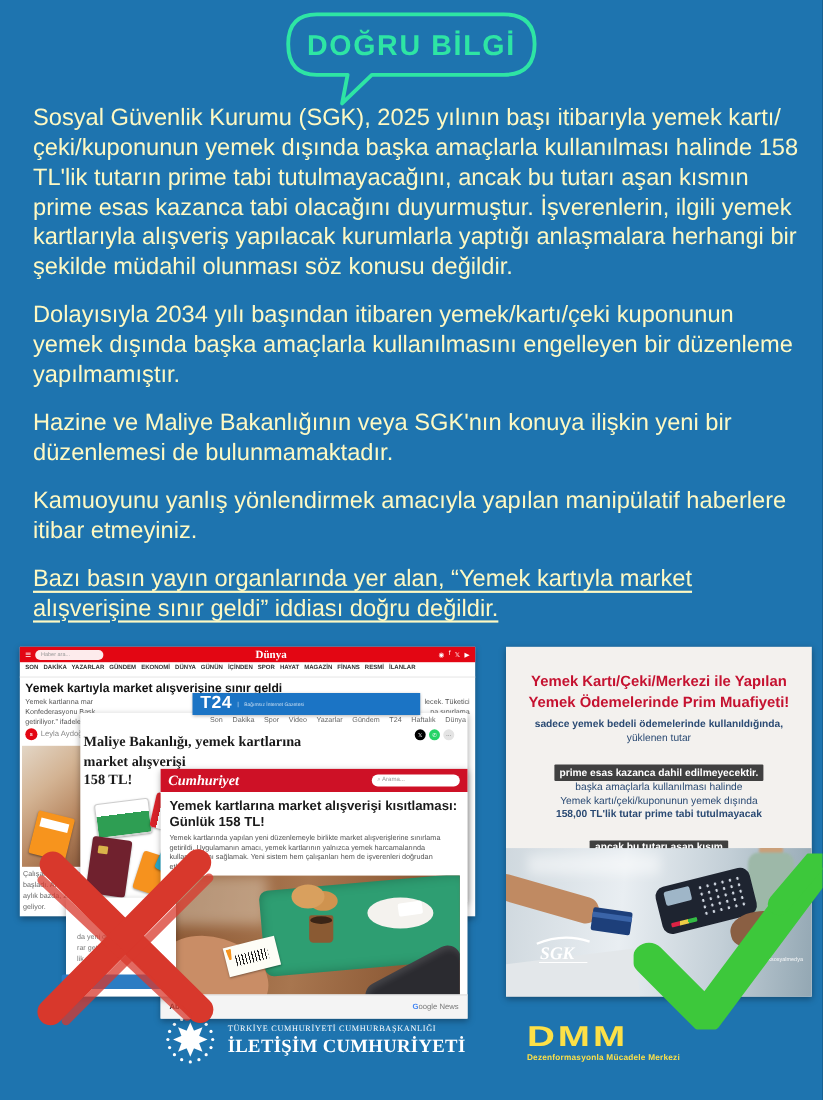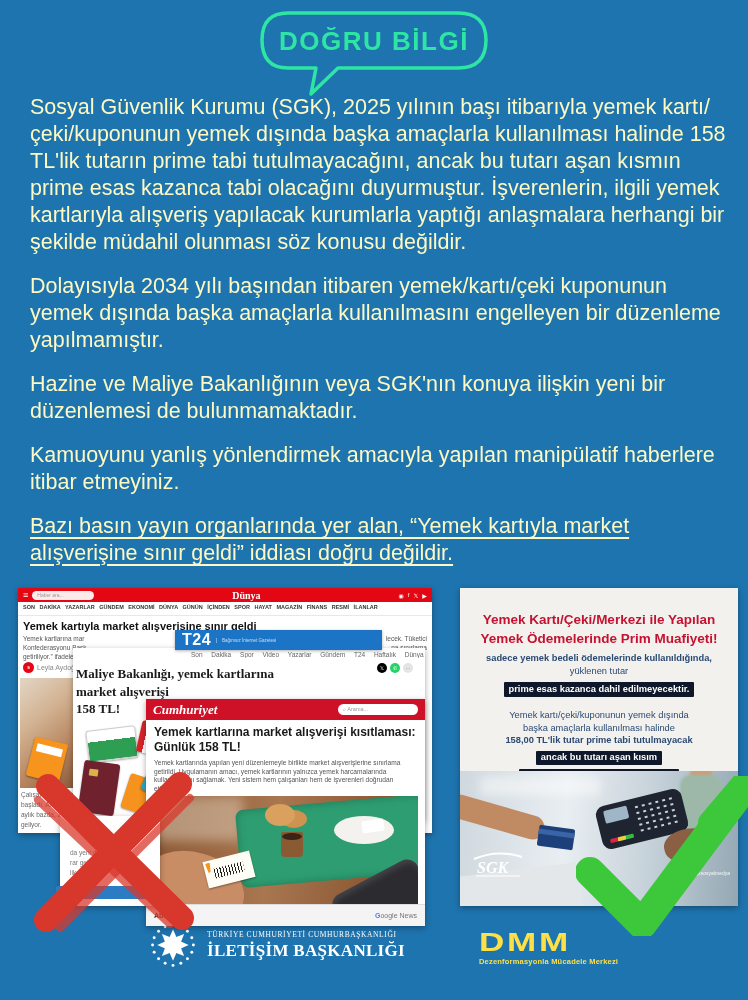--- a/index.html
+++ b/index.html
@@ -112,38 +112,38 @@
   .check{position:absolute;left:576px;top:776px;width:172px;height:160px;z-index:40;}
 
   
   .sgkcard{position:absolute;left:460px;top:588px;width:278px;height:318px;background:#F3F1EE;
     box-shadow:0 2px 6px rgba(0,0,0,.35);overflow:hidden;}
   .sg-title{position:absolute;left:0;right:0;top:22px;text-align:center;color:#C51230;
     font-size:13.5px;line-height:19px;font-weight:800;}
   .sg-block{position:absolute;left:0;right:0;text-align:center;color:#2A4A73;font-size:9.3px;line-height:13px;}
   .sg-b1{top:64px;} .sg-b2{top:121px;line-height:12.6px;}
   .sg-bold{font-weight:bold;}
-  .hl{display:inline-block;background:#0f172a;color:#fff;font-weight:bold;padding:.5px 5px 1.5px;margin-top:4px;border-radius:1px;}
+  .hl{display:inline-block;background:#404040;color:#fff;font-weight:bold;padding:.5px 5px 1.5px;margin-top:17px;border-radius:1px;}
   .sgk-photo{position:absolute;left:0;right:0;top:183px;bottom:0;overflow:hidden;
     background:linear-gradient(95deg,#cfd8de 0%,#e9eef2 38%,#c3cfd7 70%,#93a7b3 100%);}
   .ph-blur1{position:absolute;left:20px;top:6px;width:120px;height:18px;background:rgba(255,255,255,.45);filter:blur(5px);}
   .ph-person{position:absolute;right:16px;top:4px;width:42px;height:66px;background:#9db8a8;border-radius:10px;filter:blur(1px);}
   .ph-head{position:absolute;right:26px;top:-8px;width:22px;height:20px;background:#caa07a;border-radius:50%;filter:blur(1px);}
   .ph-counter{position:absolute;left:-10px;bottom:-12px;width:130px;height:48px;background:#e3e7ea;transform:rotate(-7deg);}
   .ph-arm{position:absolute;left:-14px;top:34px;width:100px;height:24px;background:#c08a62;border-radius:12px;transform:rotate(16deg);}
   .ph-card{position:absolute;left:78px;top:56px;width:36px;height:21px;background:#1d3f7a;border-radius:2px;transform:rotate(8deg);}
   .ph-card:before{content:"";position:absolute;left:0;top:4px;right:0;height:5px;background:#3a64a8;}
   .ph-pos{position:absolute;right:52px;top:26px;width:88px;height:44px;background:#1e2430;border-radius:9px;transform:rotate(-14deg);}
   .ph-pos-screen{position:absolute;left:8px;top:5px;width:24px;height:13px;background:#9fb6c8;border-radius:2px;}
   .ph-pos-keys{position:absolute;left:38px;top:6px;right:8px;bottom:8px;
     background-image:radial-gradient(circle,#cfd6e0 1.1px,transparent 1.4px);background-size:7px 6px;}
   .ph-pos-leds{position:absolute;left:8px;bottom:6px;width:24px;height:4px;
     background:linear-gradient(90deg,#d24 0 33%,#ec4 33% 66%,#3b4 66%);border-radius:1px;}
   .ph-hand2{position:absolute;right:26px;top:58px;width:48px;height:32px;background:#8a5f43;border-radius:45%;transform:rotate(-12deg);}
-  .sgk-logo{position:absolute;left:10px;bottom:22px;}
+  .sgk-logo{position:absolute;left:24px;bottom:22px;}
   .sgk-social{position:absolute;right:8px;bottom:30px;color:rgba(255,255,255,.9);font-size:5px;display:flex;gap:2px;align-items:center;}
 
   
   .iletisim{position:absolute;left:150px;top:921px;display:flex;align-items:center;gap:11px;color:#fff;}
   .il-l1{font-family:"Liberation Serif",serif;font-size:7.5px;letter-spacing:.6px;margin-bottom:2px;}
   .il-l2{font-family:"Liberation Serif",serif;font-size:17px;font-weight:bold;letter-spacing:.3px;}
   .dmm{position:absolute;left:465px;top:929px;color:#fde047;margin-left:14px;}
   .dmm-word{font-size:26px;font-weight:900;letter-spacing:2px;transform:scaleX(1.35);transform-origin:left;line-height:26px;}
   .dmm-sub{font-size:7.5px;font-weight:bold;margin-top:2px;letter-spacing:.2px;}
 </style>
@@ -286,22 +286,22 @@
     <div class="sg-title">
       <div>Yemek Kartı/Çeki/Merkezi ile Yapılan</div>
       <div>Yemek Ödemelerinde Prim Muafiyeti!</div>
     </div>
     <div class="sg-block sg-b1">
       <div class="sg-bold">sadece yemek bedeli ödemelerinde kullanıldığında,</div>
       <div>yüklenen tutar</div>
       <div><span class="hl">prime esas kazanca dahil edilmeyecektir.</span></div>
     </div>
     <div class="sg-block sg-b2">
+      <div>başka amaçlarla kullanılması halinde</div>
       <div>Yemek kartı/çeki/kuponunun yemek dışında</div>
-      <div>başka amaçlarla kullanılması halinde</div>
       <div class="sg-bold">158,00 TL'lik tutar prime tabi tutulmayacak</div>
       <div><span class="hl">ancak bu tutarı aşan kısım</span></div>
       <div><span class="hl">prime esas kazanca tabi olacaktır.</span></div>
     </div>
     <div class="sgk-photo">
       <div class="ph-blur1"></div>
       <div class="ph-head"></div>
       <div class="ph-person"></div>
       <div class="ph-counter"></div>
       <div class="ph-arm"></div>
@@ -361,21 +361,21 @@
           <polygon points="22,7 25.5,15 22,23 18.5,15" transform="rotate(180 22 22)"></polygon>
           <polygon points="22,7 25.5,15 22,23 18.5,15" transform="rotate(225 22 22)"></polygon>
           <polygon points="22,7 25.5,15 22,23 18.5,15" transform="rotate(270 22 22)"></polygon>
           <polygon points="22,7 25.5,15 22,23 18.5,15" transform="rotate(315 22 22)"></polygon>
         </g>
         <circle cx="22" cy="22" r="5"></circle>
       </g>
     </svg>
     <div>
       <div class="il-l1">TÜRKİYE CUMHURİYETİ CUMHURBAŞKANLIĞI</div>
-      <div class="il-l2">İLETİŞİM BAŞKANLIĞI</div>
+      <div class="il-l2">İLETİŞİM CUMHURİYETİ</div>
     </div>
   </div>
 
   <div class="dmm">
     <div class="dmm-word">DMM</div>
     <div class="dmm-sub">Dezenformasyonla Mücadele Merkezi</div>
   </div>
 
 </div>
 

